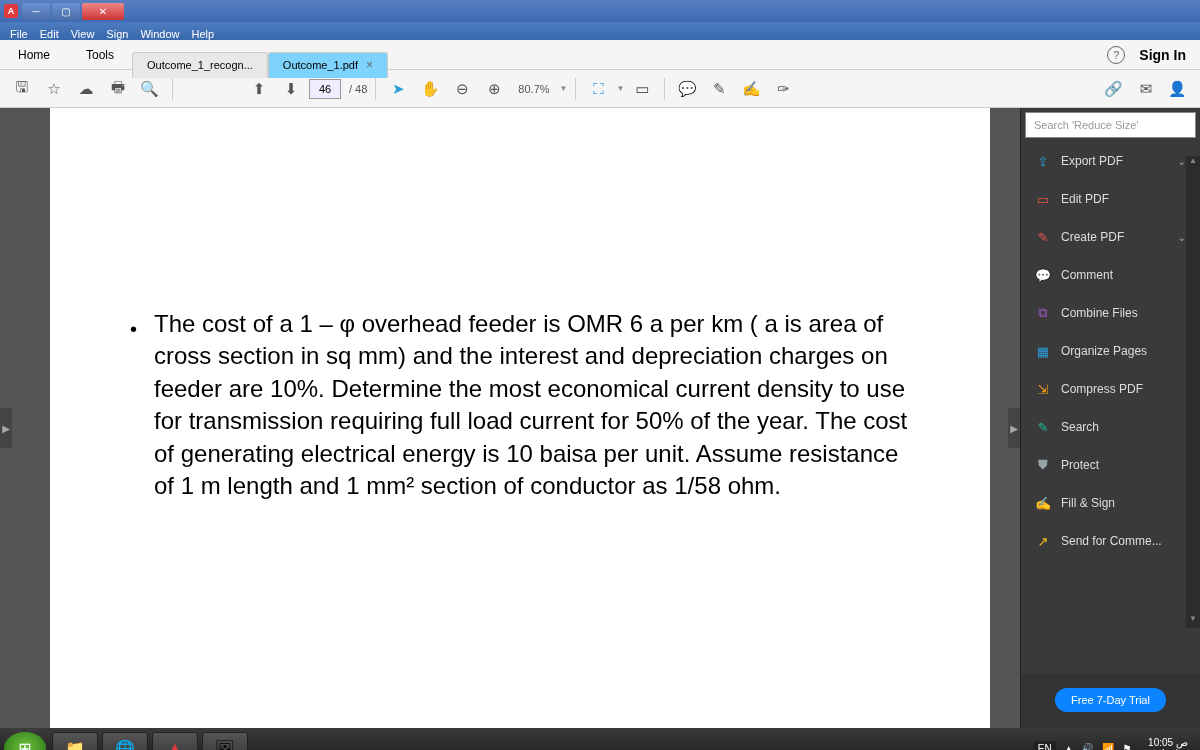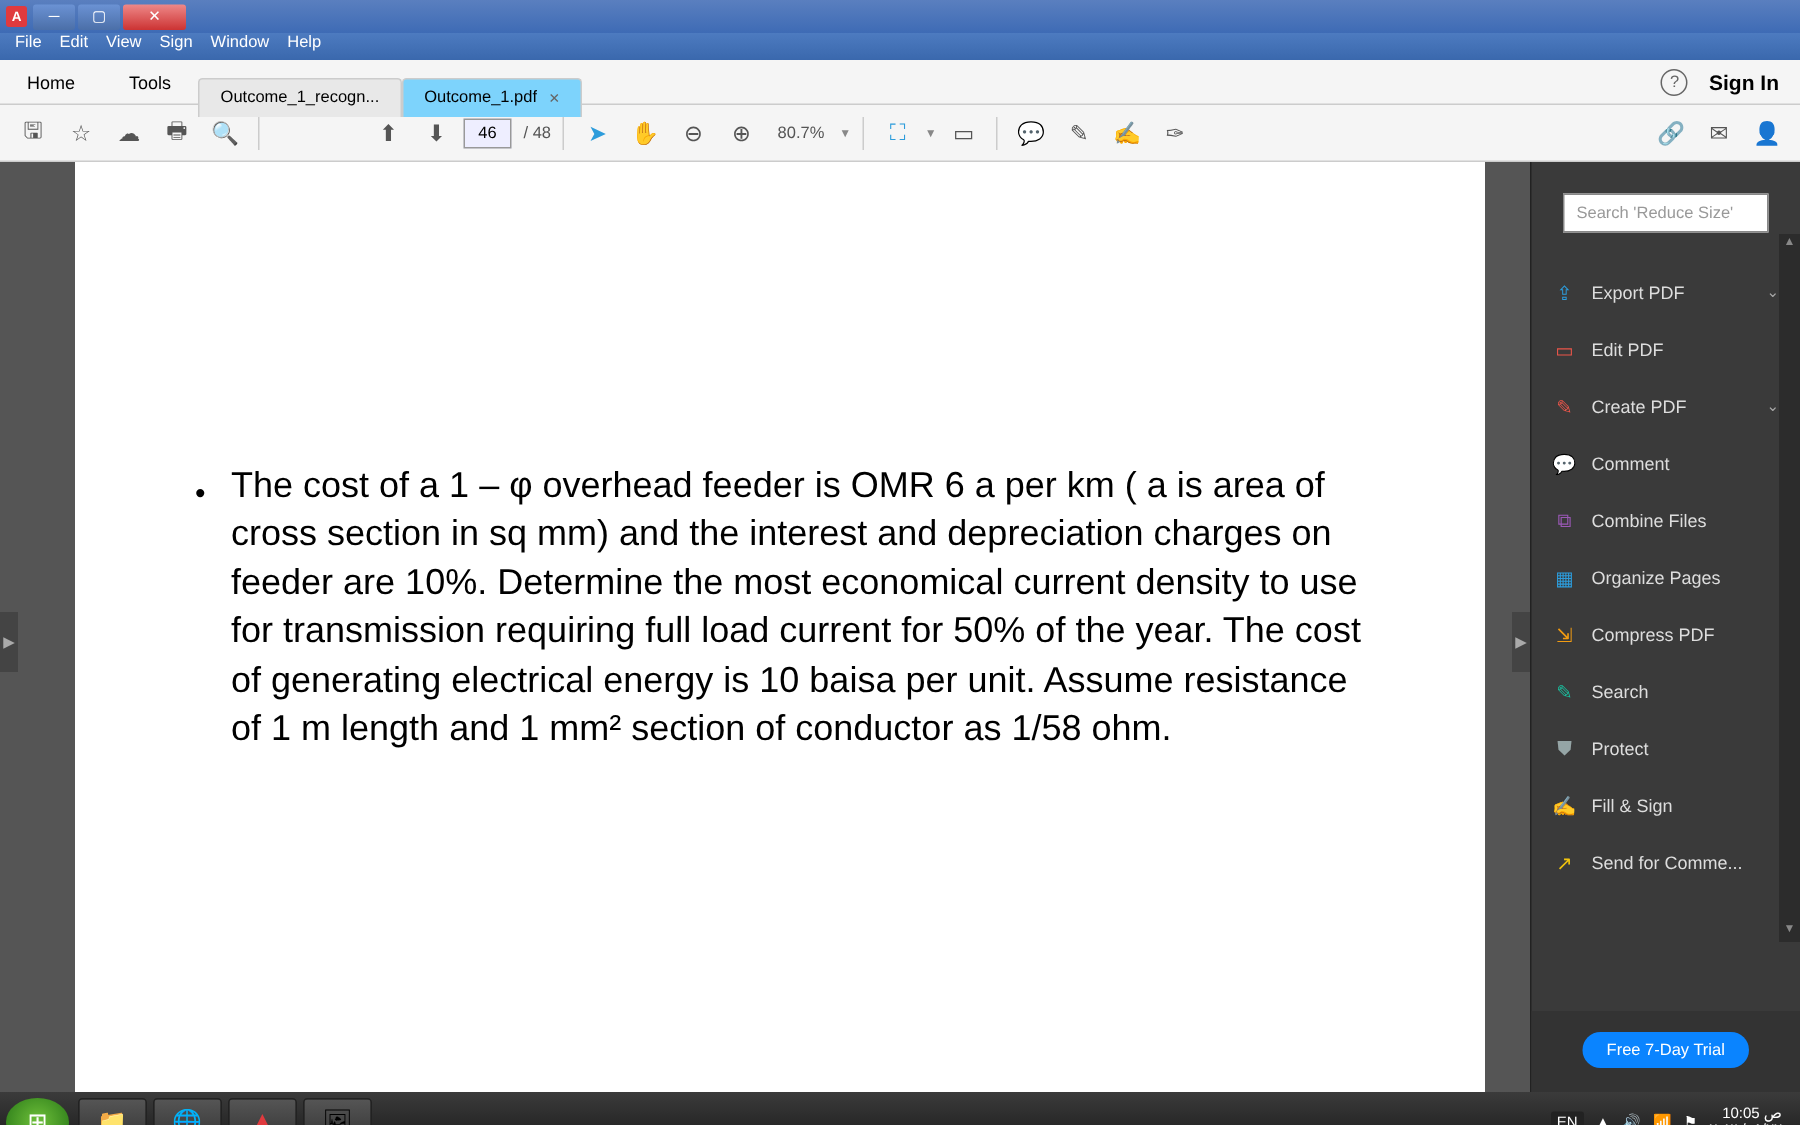--- a/index.html
+++ b/index.html
@@ -9,21 +9,21 @@
 .titlebar { height:22px; background:linear-gradient(#5a7fbf,#3e6bb5); display:flex; align-items:center; padding:0 4px; color:#fff; font-size:11px; }
 .titlebar .app-icon { width:14px; height:14px; background:#e03a3e; border-radius:2px; margin-right:4px; display:flex; align-items:center; justify-content:center; font-size:9px; font-weight:bold; }
 .titlebar .title { flex:1; }
 .titlebar .win-btns { display:flex; gap:2px; }
 .titlebar .win-btn { width:28px; height:17px; display:flex; align-items:center; justify-content:center; font-size:10px; border-radius:2px; }
 .titlebar .win-min { background:linear-gradient(#6b92d4,#4b6fa8); }
 .titlebar .win-max { background:linear-gradient(#6b92d4,#4b6fa8); }
 .titlebar .win-close { background:linear-gradient(#e88,#c33); width:42px; }
 
 
-.menubar { height:18px; background:linear-gradient(#4d7bc0,#3a68ad); display:flex; align-items:flex-start; padding:0 4px; font-size:11px; color:#fff; }
+.menubar { height:18px; background:linear-gradient(#4d7bc0,#3a68ad); display:flex; align-items:flex-end; padding:0 4px; font-size:11px; color:#fff; }
 .menubar .menu-item { padding:0 6px; cursor:default; }
 
 
 .tabbar { height:30px; background:#f5f5f5; border-bottom:1px solid #ccc; display:flex; align-items:center; font-size:12px; }
 .tabbar .tab-home, .tabbar .tab-tools { padding:0 18px; height:100%; display:flex; align-items:center; cursor:default; }
 .tabbar .doctab { height:26px; margin-top:20px; padding:0 14px; display:flex; align-items:center; background:#e8e8e8; border:1px solid #ccc; border-bottom:none; border-radius:3px 3px 0 0; max-width:170px; font-size:11px; }
 .tabbar .doctab.active { background:#7dd3fc; }
 .tabbar .doctab .label { overflow:hidden; text-overflow:ellipsis; white-space:nowrap; }
 .tabbar .doctab .close { margin-left:8px; font-size:12px; color:#666; }
 .tabbar .spacer { flex:1; }
@@ -45,21 +45,21 @@
 .doc-area { flex:1; background:#555; position:relative; overflow:hidden; }
 .page { position:absolute; left:50px; top:0; right:30px; bottom:0; background:#fff; padding:200px 70px 0 80px; }
 .page .bullet-para { font-size:24px; line-height:1.35; font-family:Calibri,Arial,sans-serif; color:#000; position:relative; padding-left:24px; }
 .page .bullet-dot { position:absolute; left:0; top:8px; font-size:20px; }
 .doc-area .edge-tab { position:absolute; top:300px; width:12px; height:40px; background:#444; display:flex; align-items:center; justify-content:center; color:#aaa; font-size:10px; }
 .doc-area .edge-left { left:0; }
 .doc-area .edge-right { right:0; }
 
 
 .right-panel { width:180px; background:#3a3a3a; color:#ddd; font-size:12px; display:flex; flex-direction:column; border-left:1px solid #222; position:relative; }
-.right-panel .search-box { margin:21px; height:26px; background:#fff; border:1px solid #888; display:flex; align-items:center; padding:0 8px; color:#999; font-size:11px; }
+.right-panel .search-box { margin:4px; height:26px; background:#fff; border:1px solid #888; display:flex; align-items:center; padding:0 8px; color:#999; font-size:11px; }
 .right-panel .tool-item { height:38px; display:flex; align-items:center; padding:0 14px; gap:10px; cursor:default; }
 .right-panel .tool-icon { width:16px; height:16px; display:flex; align-items:center; justify-content:center; font-size:13px; }
 .right-panel .tool-label { flex:1; white-space:nowrap; overflow:hidden; text-overflow:ellipsis; }
 .right-panel .chev { font-size:10px; color:#aaa; }
 .right-panel .promo { margin-top:auto; padding:14px 10px 16px; text-align:center; background:#333; }
 .right-panel .promo-text { font-size:11px; font-weight:600; line-height:1.3; margin-bottom:10px; }
 .right-panel .promo-btn { display:inline-block; background:#0a84ff; color:#fff; font-size:11px; padding:6px 16px; border-radius:12px; }
 .right-panel .pscroll { position:absolute; right:0; top:48px; bottom:100px; width:14px; background:#2c2c2c; }
 .right-panel .pscroll .up, .right-panel .pscroll .dn { height:14px; font-size:8px; color:#888; text-align:center; }
 .right-panel .pscroll .track { position:absolute; top:14px; bottom:14px; left:0; right:0; }

